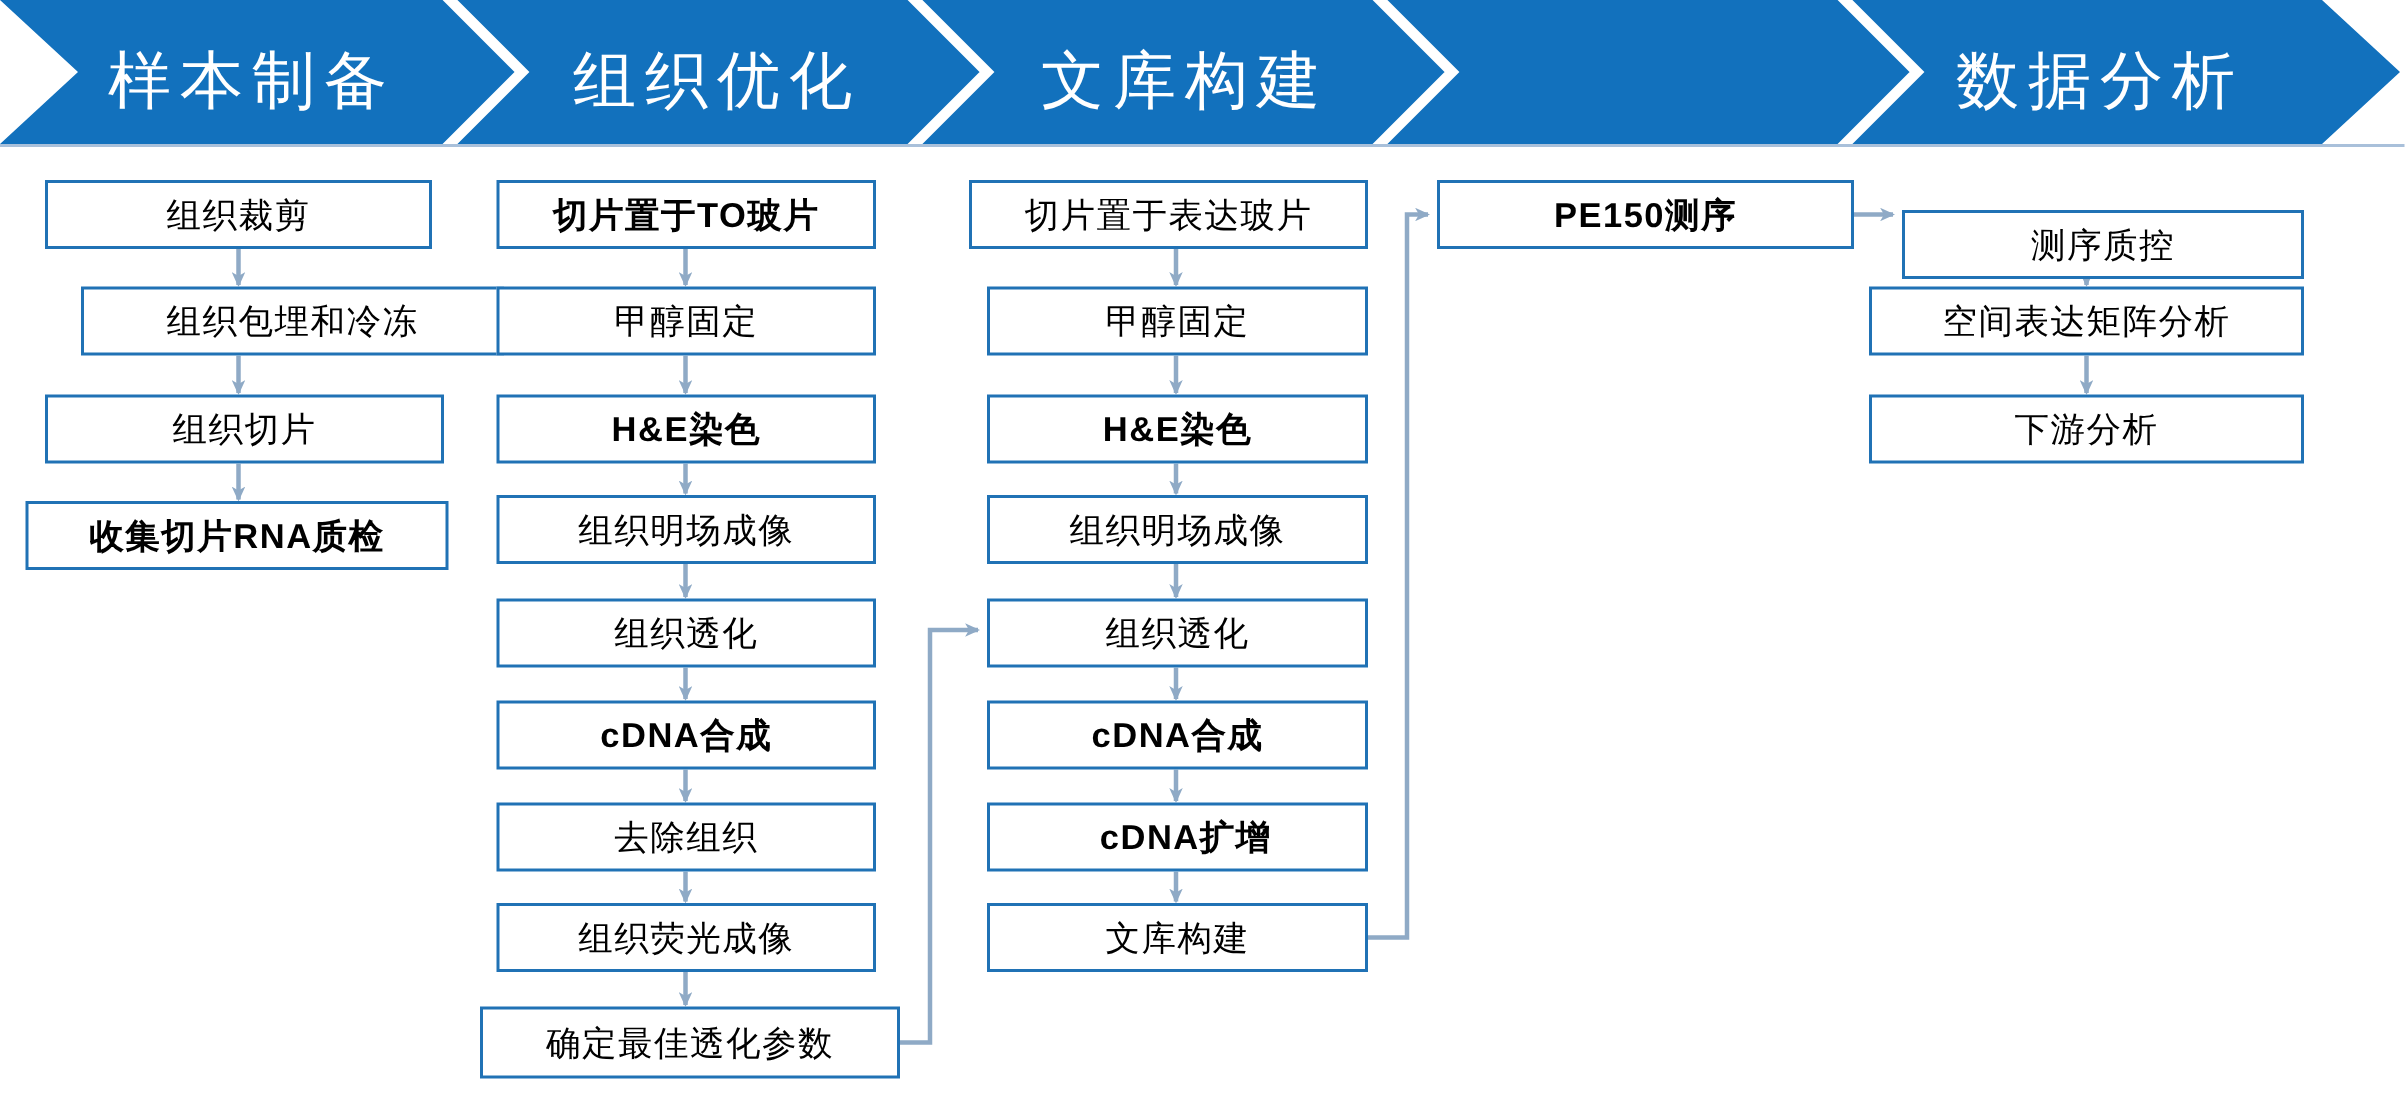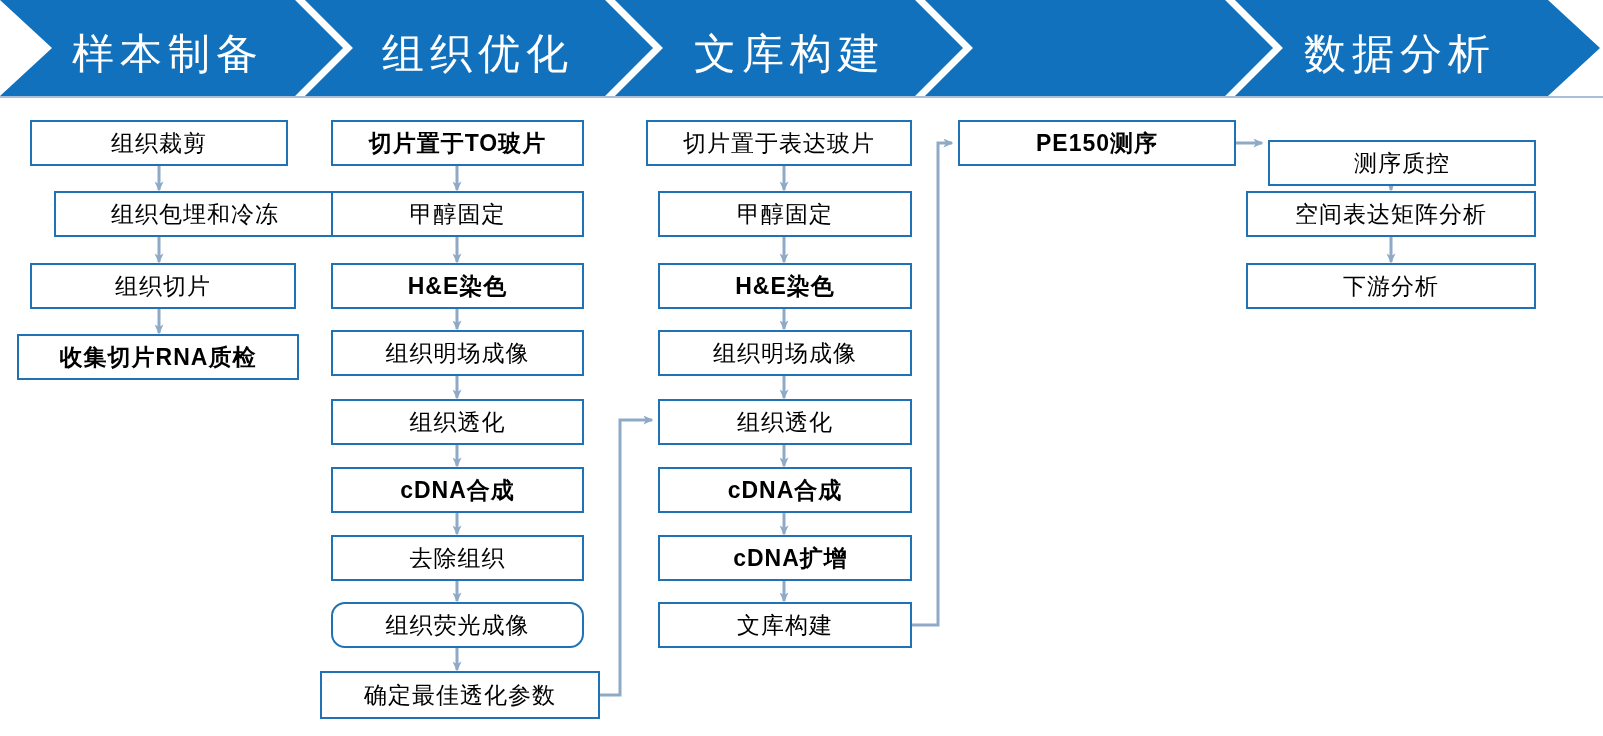--- a/index.html
+++ b/index.html
@@ -115,21 +115,21 @@
       <div class="fbox" style="left: 30px; top: 191px; width: 282px; height: 46px; margin-left: 24px;">组织包埋和冷冻</div>
       <div class="fbox" style="left: 30px; top: 263px; width: 266px; height: 46px; text-align: right;">组织切片</div>
       <div class="fbox bold" style="left: 17px; top: 334px; width: 282px; height: 46px;">收集切片RNA质检</div>
       <div class="fbox bold" style="left: 331px; top: 120px; width: 253px; height: 46px;">切片置于TO玻片</div>
       <div class="fbox" style="left: 331px; top: 191px; width: 253px; height: 46px;">甲醇固定</div>
       <div class="fbox bold" style="left: 331px; top: 263px; width: 253px; height: 46px;">H&amp;E染色</div>
       <div class="fbox" style="left: 331px; top: 330px; width: 253px; height: 46px;">组织明场成像</div>
       <div class="fbox" style="left: 331px; top: 399px; width: 253px; height: 46px;">组织透化</div>
       <div class="fbox bold" style="left: 331px; top: 467px; width: 253px; height: 46px;">cDNA合成</div>
       <div class="fbox" style="left: 331px; top: 535px; width: 253px; height: 46px;">去除组织</div>
-      <div class="fbox" style="left: 331px; top: 602px; width: 253px; height: 46px; border-radius: 14px;">组织荧光成像</div>
+      <div class="fbox" style="left: 331px; top: 602px; width: 253px; height: 46px;">组织荧光成像</div>
       <div class="fbox" style="left: 320px; top: 671px; width: 280px; height: 48px;">确定最佳透化参数</div>
       <div class="fbox" style="left: 646px; top: 120px; width: 266px; height: 46px;">切片置于表达玻片</div>
       <div class="fbox" style="left: 658px; top: 191px; width: 254px; height: 46px;">甲醇固定</div>
       <div class="fbox bold" style="left: 658px; top: 263px; width: 254px; height: 46px;">H&amp;E染色</div>
       <div class="fbox" style="left: 658px; top: 330px; width: 254px; height: 46px;">组织明场成像</div>
       <div class="fbox" style="left: 658px; top: 399px; width: 254px; height: 46px;">组织透化</div>
       <div class="fbox bold" style="left: 658px; top: 467px; width: 254px; height: 46px;">cDNA合成</div>
       <div class="fbox bold" style="left: 658px; top: 535px; width: 254px; height: 46px; padding-left: 11px;">cDNA扩增</div>
       <div class="fbox" style="left: 658px; top: 602px; width: 254px; height: 46px;">文库构建</div>
       <div class="fbox bold" style="left: 958px; top: 120px; width: 278px; height: 46px;">PE150测序</div>

